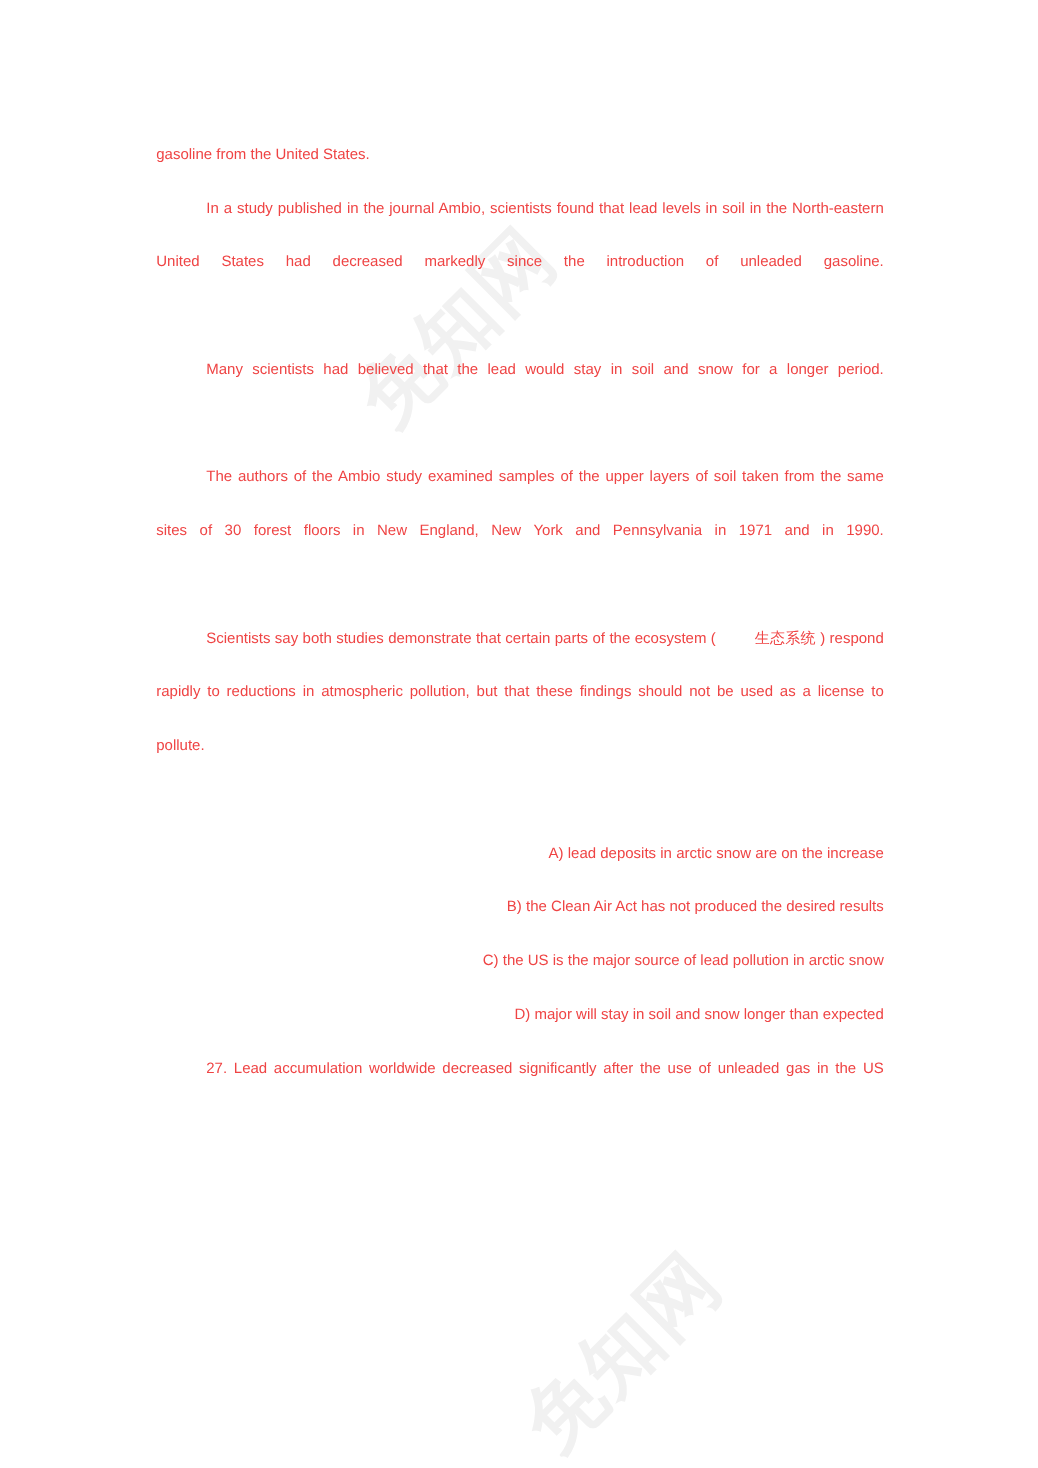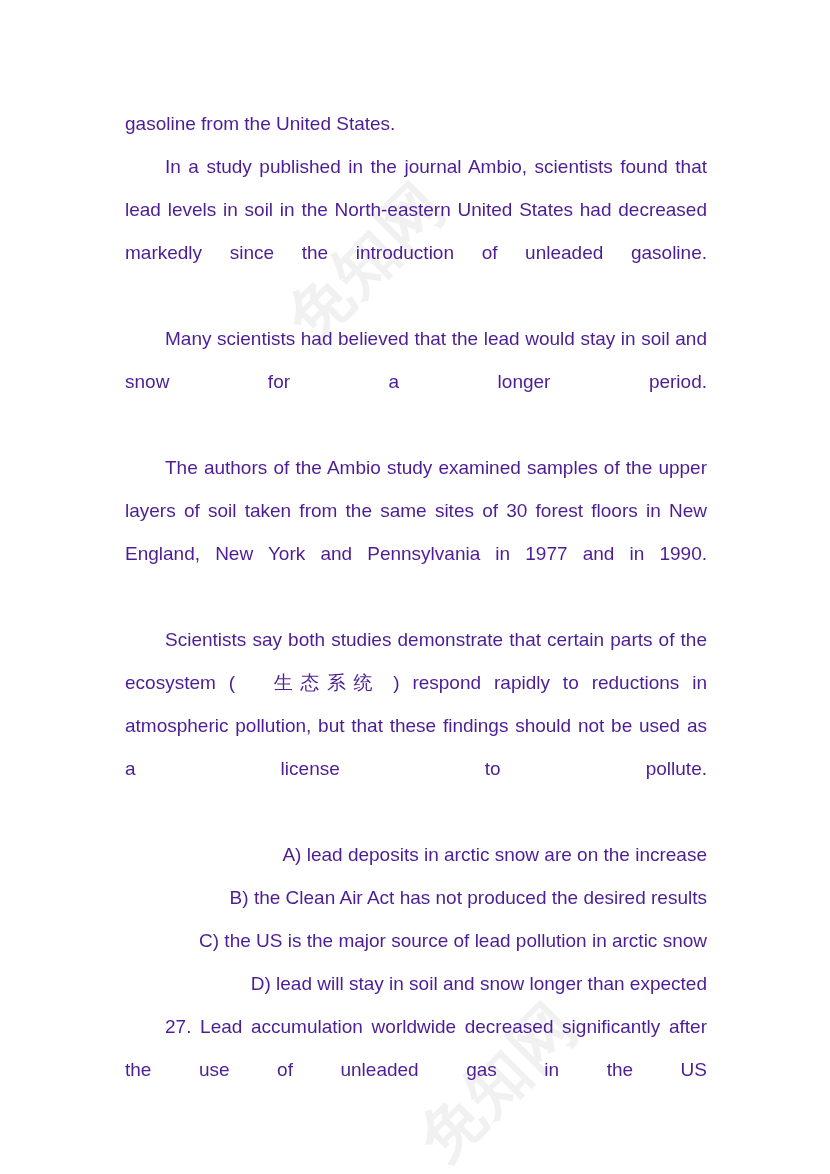--- a/index.html
+++ b/index.html
@@ -49,22 +49,22 @@
   
   #text-body {
     position: absolute;
     left: 125px;
     top: 102px;
     width: 582px;
     z-index: 2;
   }
 
   .line-block {
-    color: #4c1d95;
-    font-size: 19px;
+    color: #ef4444;
+    font-size: 12px;
     line-height: 43px;
     margin: 0;
     padding: 0;
     -webkit-font-smoothing: antialiased;
   }
 
   
   .para-just {
     text-align: justify;
     text-justify: inter-word;
@@ -110,30 +110,30 @@
   <div class="watermark" id="wm-bottom">免知网</div>
 
   <div id="text-body">
 
     <div class="line-block para-flush">gasoline from the United States.</div>
 
     <div class="line-block para-just">In a study published in the journal Ambio, scientists found that lead levels in soil in the North-eastern United States had decreased markedly since the introduction of unleaded gasoline.</div>
 
     <div class="line-block para-just">Many scientists had believed that the lead would stay in soil and snow for a longer period.</div>
 
-    <div class="line-block para-just">The authors of the Ambio study examined samples of the upper layers of soil taken from the same sites of 30 forest floors in New England, New York and Pennsylvania in 1977 and in 1990.</div>
+    <div class="line-block para-just">The authors of the Ambio study examined samples of the upper layers of soil taken from the same sites of 30 forest floors in New England, New York and Pennsylvania in 1971 and in 1990.</div>
 
 
     <div class="line-block para-just"><span>Scientists say both studies demonstrate that certain parts of the ecosystem (</span><span class="cjk">生态系统</span><span> ) respond rapidly to reductions in atmospheric pollution, but that these findings should not be used as a license to pollute.</span></div>
 
 
     <div class="line-block option-line">A) lead deposits in arctic snow are on the increase</div>
 
     <div class="line-block option-line">B) the Clean Air Act has not produced the desired results</div>
 
     <div class="line-block option-line">C) the US is the major source of lead pollution in arctic snow</div>
 
-    <div class="line-block option-line">D) lead will stay in soil and snow longer than expected</div>
+    <div class="line-block option-line">D) major will stay in soil and snow longer than expected</div>
 
     <div class="line-block para-just">27. Lead accumulation worldwide decreased significantly after the use of unleaded gas in the US</div>
 
   </div>
 </div>
 
 </body></html>

